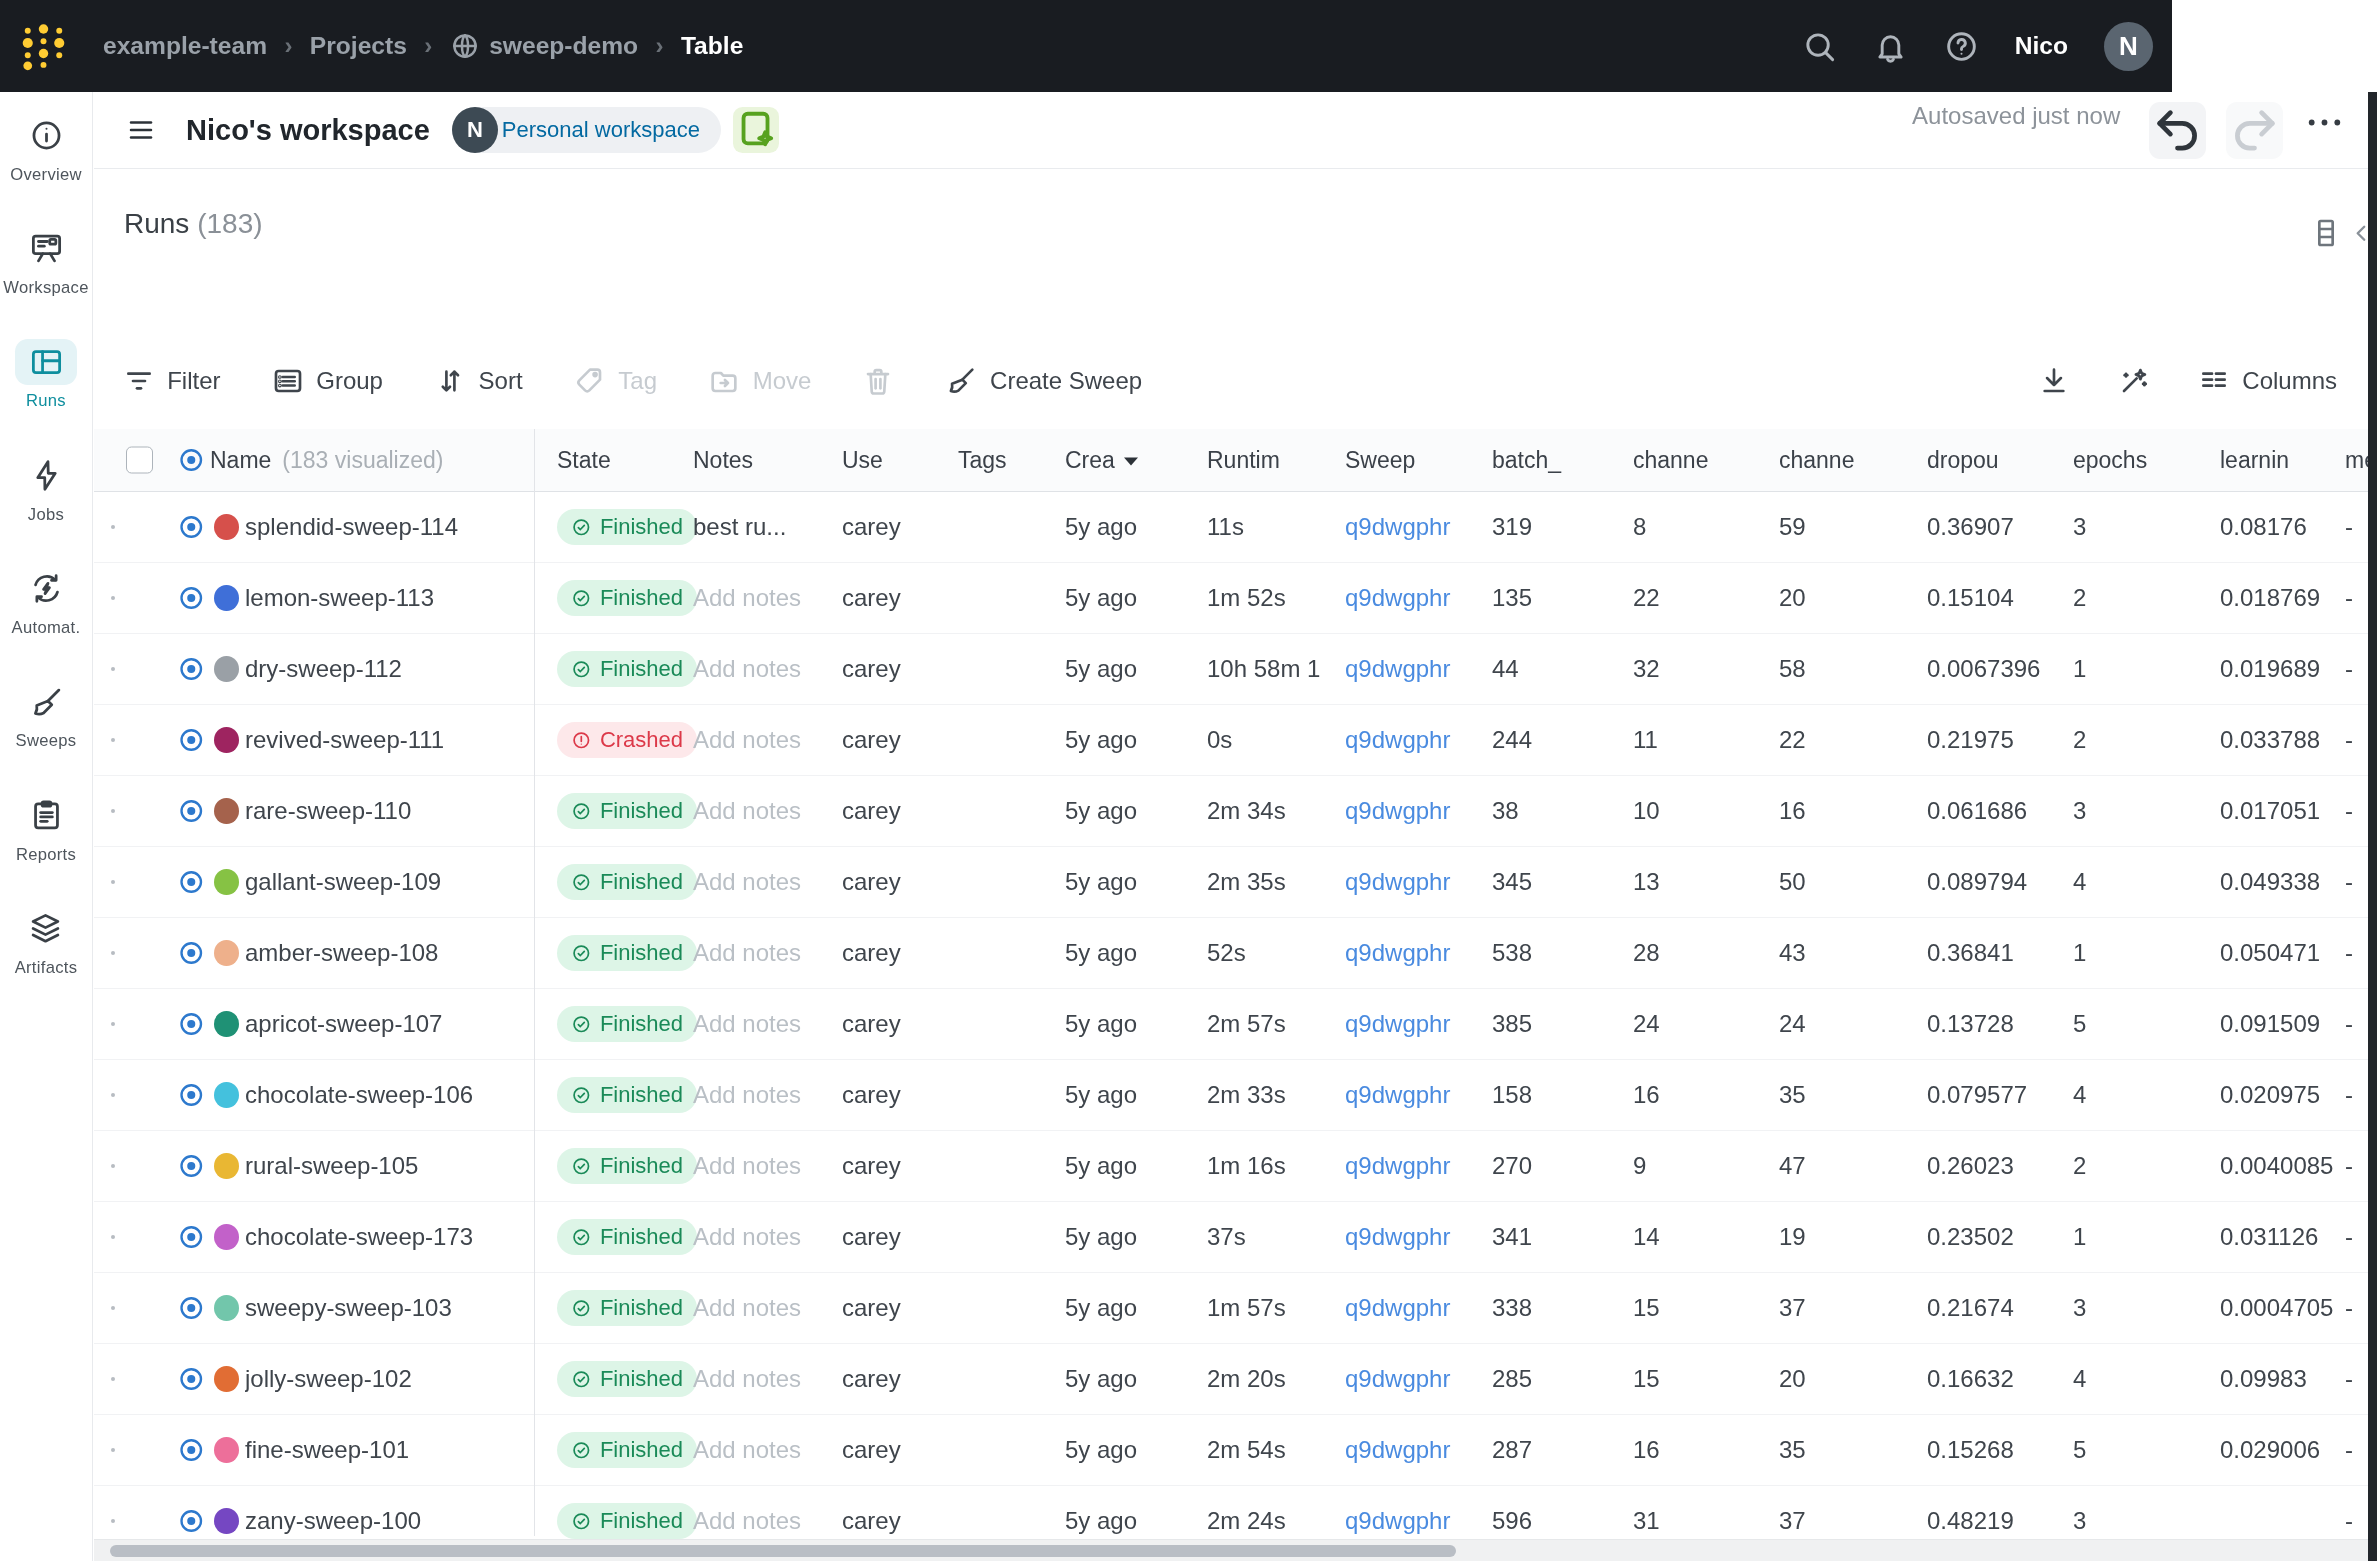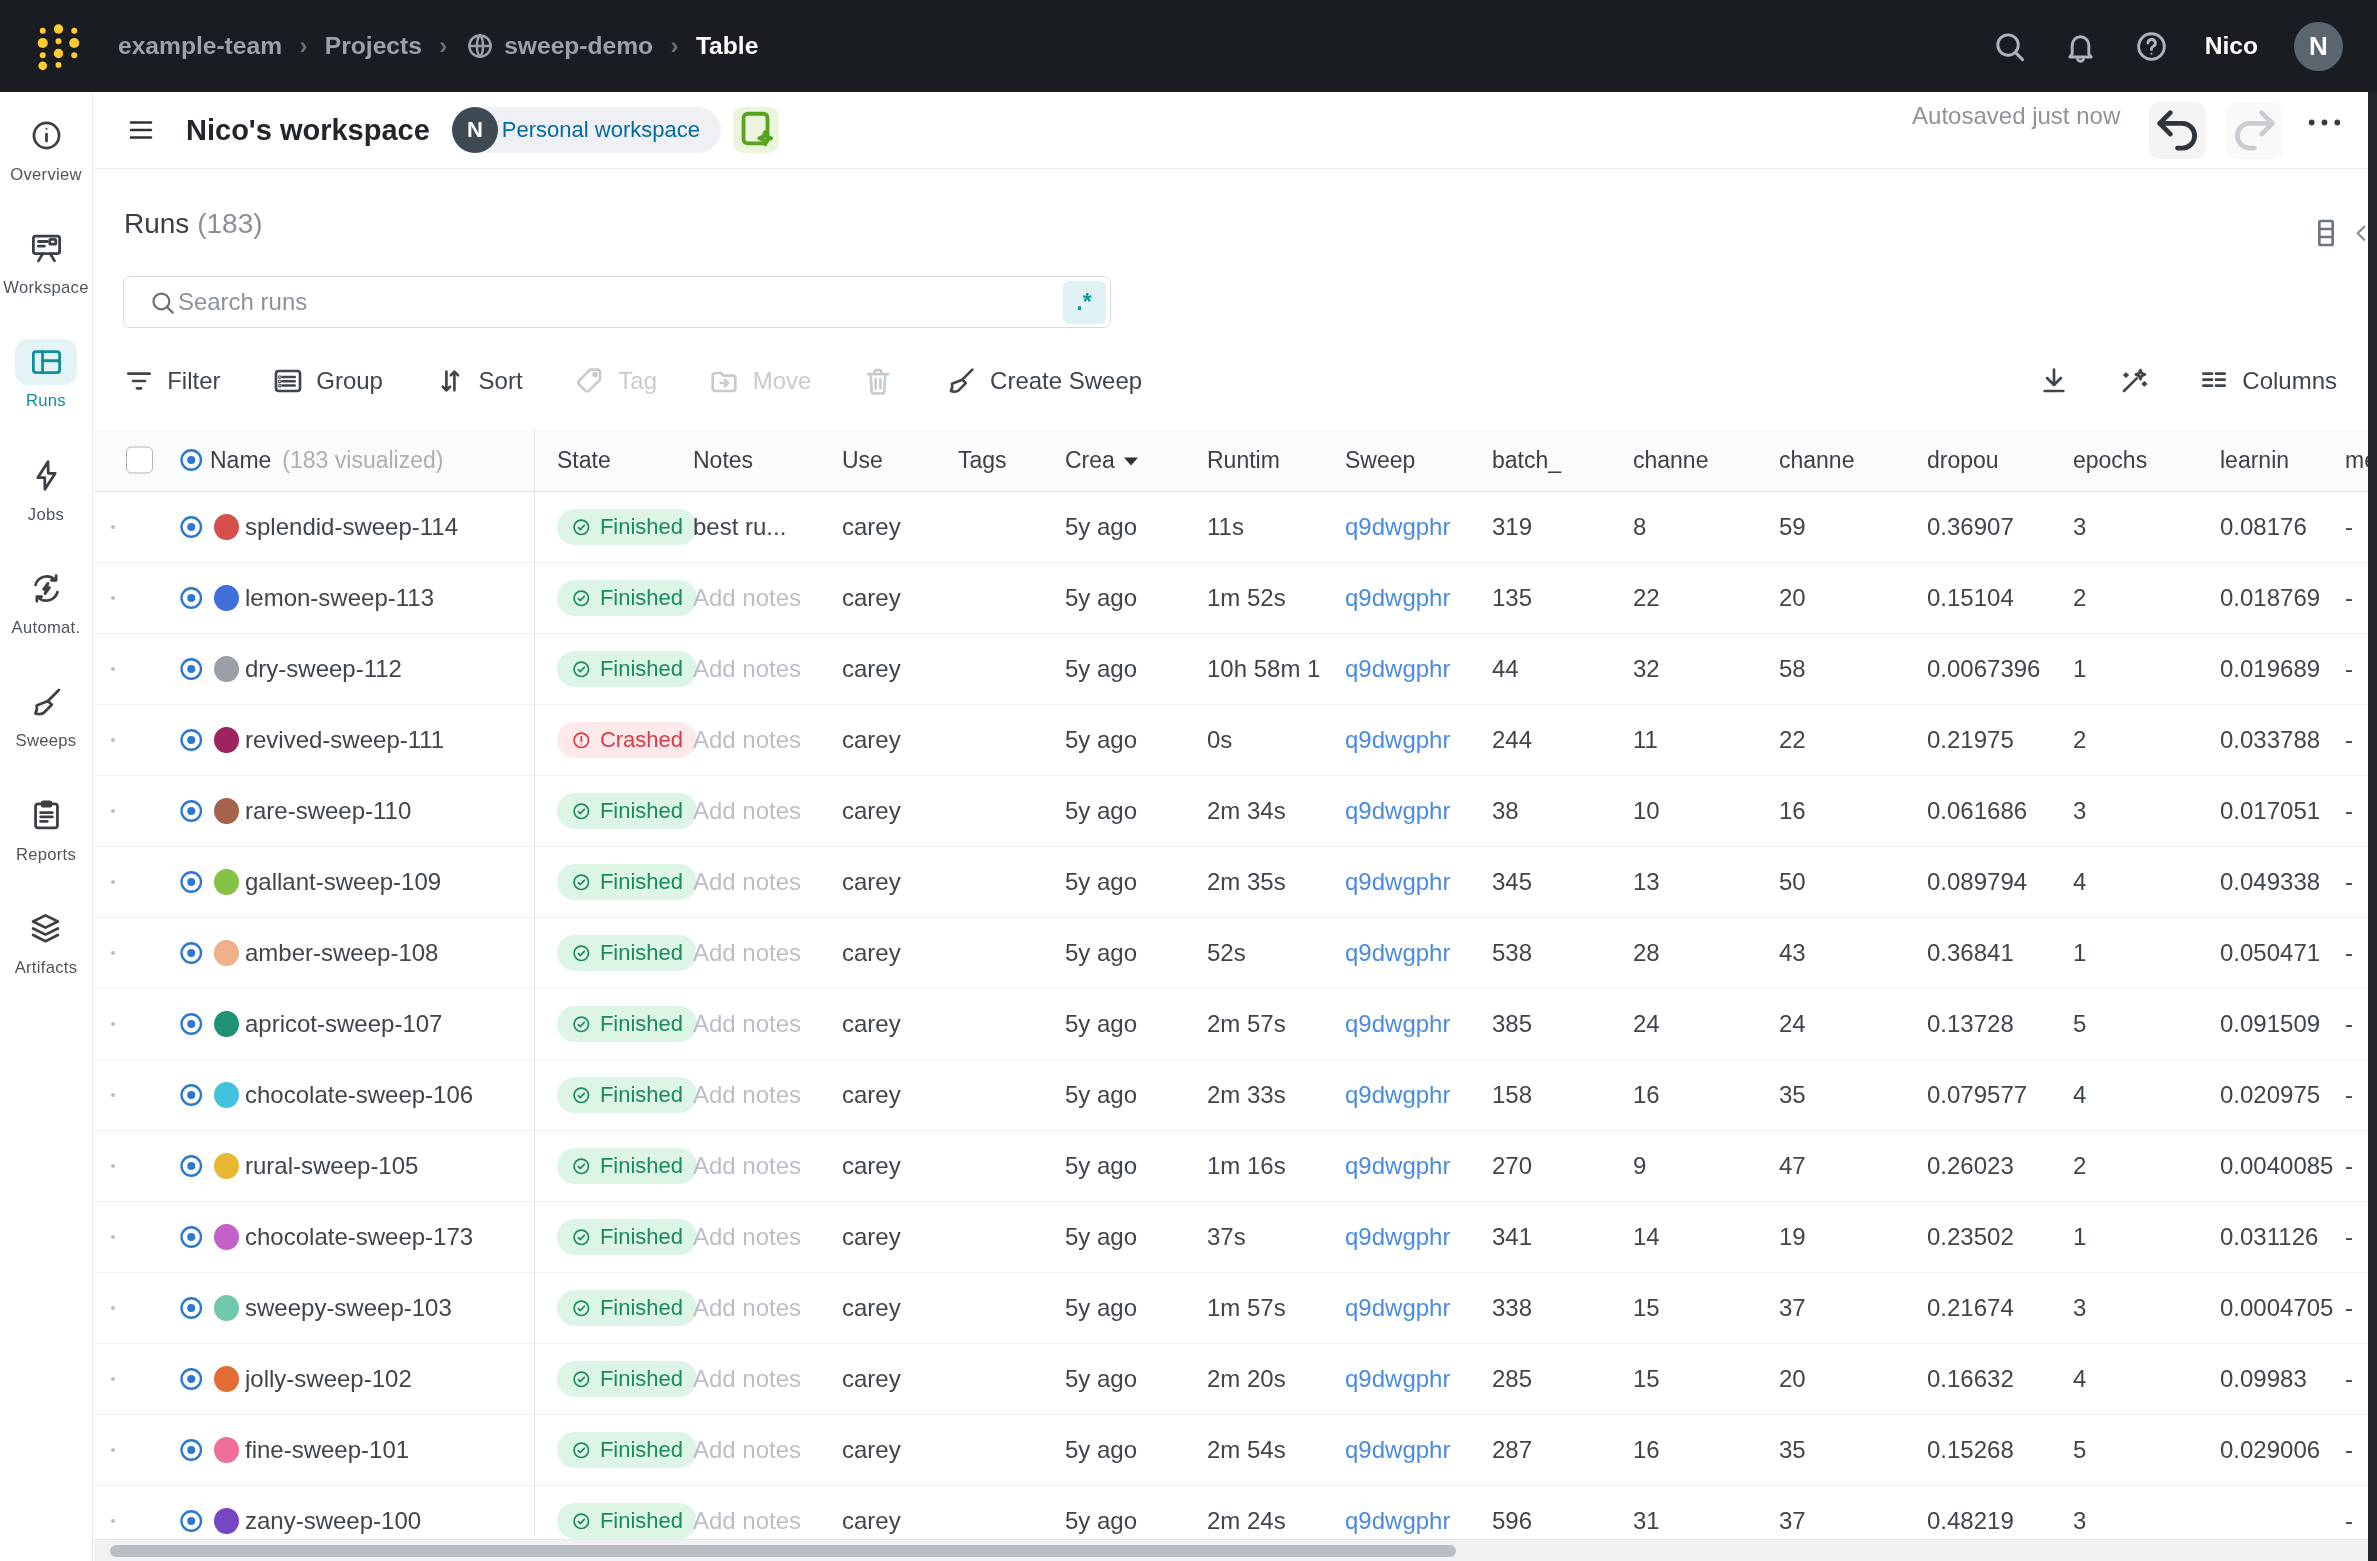--- a/index.html
+++ b/index.html
@@ -1,22 +1,22 @@
 <!DOCTYPE html>
 <html style="--teal: #1ca3b5; --nav-active: #0e8e9e; --link: #4a8be0; --fin: #1a8a58; --fin-bg: #ddf5e7; --cra: #dc3949; --cra-bg: #fde8ea;font-size:12.7px"><head>
 <meta charset="utf-8">
 <style>
   html,body{margin:0;padding:0}
   body{width:2377px;height:1562px;position:relative;overflow:hidden;background:#fff;
        font-family:"Liberation Sans",sans-serif;color:#3b4147;}
   svg{display:block}
 
   
-  .navbar{position:absolute;top:0;left:0;width:2377px;height:92px;background:#191c21;
-          display:flex;align-items:center;box-sizing:border-box;padding:0 34px;}
+  .navbar{position:absolute;top:0;left:0;width:2172px;height:92px;background:#191c21;
+          display:flex;align-items:center;box-sizing:border-box;padding:0 19px;}
   .logo{width:49px;height:49px;margin-right:35px;flex:none}
   .bc{display:flex;align-items:center;gap:17.4px;font-size:24.6px;color:#9aa1a9;font-weight:600}
   .bc-sep{color:#6a7077;font-size:24px}
   .bc-item{display:flex;align-items:center;gap:9.5px;cursor:pointer}
   .bc-item.bc-active{color:#fff}
   .bc-globe{width:30px;height:30px;stroke-width:1.8}
   .nav-right{margin-left:auto;display:flex;align-items:center;gap:36px}
   .invite-btn{display:flex;align-items:center;gap:12.7px;height:60px;padding:0 25px;border-radius:8px;
               color:#fff;font-size:24.6px;font-weight:700;cursor:pointer}
   .invite-btn svg{width:33px;height:33px}
@@ -339,30 +339,20 @@
         <line x1="7" y1="9" x2="17" y2="9"></line>
         <line x1="7" y1="15" x2="17" y2="15"></line>
       </svg>
     </span>
   <span class="panel-collapse" id="panelchev-slot">
       <svg viewBox="0 0 24 24" fill="none" stroke="currentColor" stroke-width="2" stroke-linecap="round" stroke-linejoin="round" style="width:100%;height:100%">
         <path d="M14.5 6.5 9 12 l5.5 5.5"></path>
       </svg>
     </span>
 
-  <div class="searchbar">
-    <span id="search-icon-slot" style="width: 27px; height: 27px; color: rgb(106, 112, 119); margin: 0px 12.7px; flex: 0 0 auto; display: block;">
-        <svg viewBox="0 0 24 24" fill="none" stroke="currentColor" stroke-width="2" stroke-linecap="round" stroke-linejoin="round" style="width:100%;height:100%">
-          <circle cx="11" cy="11" r="7"></circle>
-          <line x1="16.2" y1="16.2" x2="21" y2="21"></line>
-        </svg>
-      </span>
-    <input type="text" placeholder="Search runs" style="">
-    <span class="regex-btn">.*</span>
-  </div>
 
   <div class="toolbar">
     <span id="toolbar-left" style="display:flex;align-items:center;gap:51px">
         <span class="tb-item">
           <span style="width:32px;height:32px">
             <svg viewBox="0 0 24 24" fill="none" stroke="currentColor" stroke-width="2" stroke-linecap="round" stroke-linejoin="round" style="width:32px;height:32px">
               <line x1="4" y1="6.5" x2="20" y2="6.5"></line>
               <line x1="7.5" y1="12" x2="16.5" y2="12"></line>
               <line x1="10.5" y1="17.5" x2="13.5" y2="17.5"></line>
             </svg>

